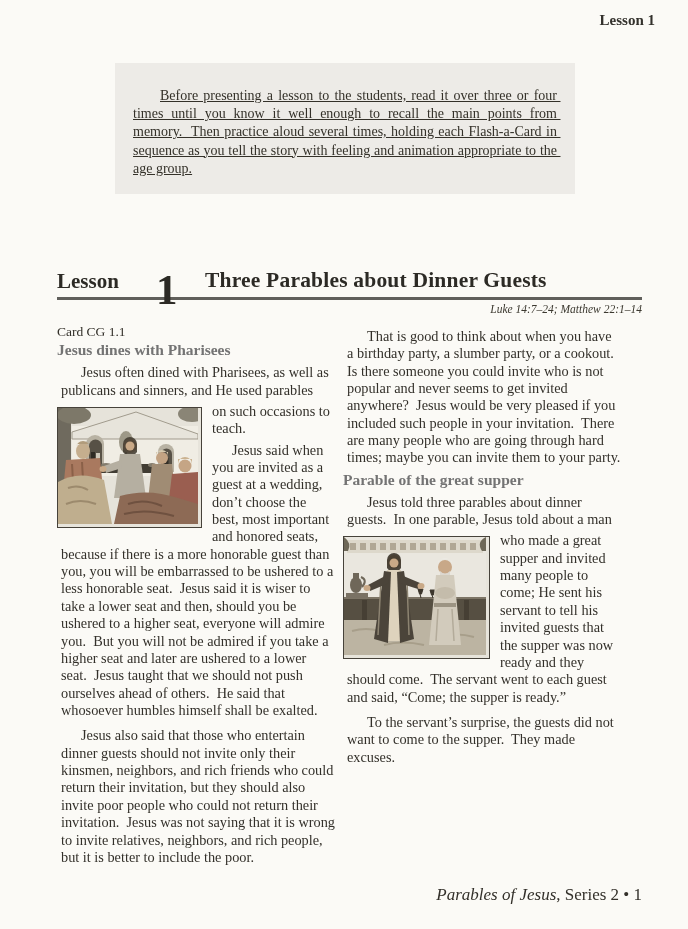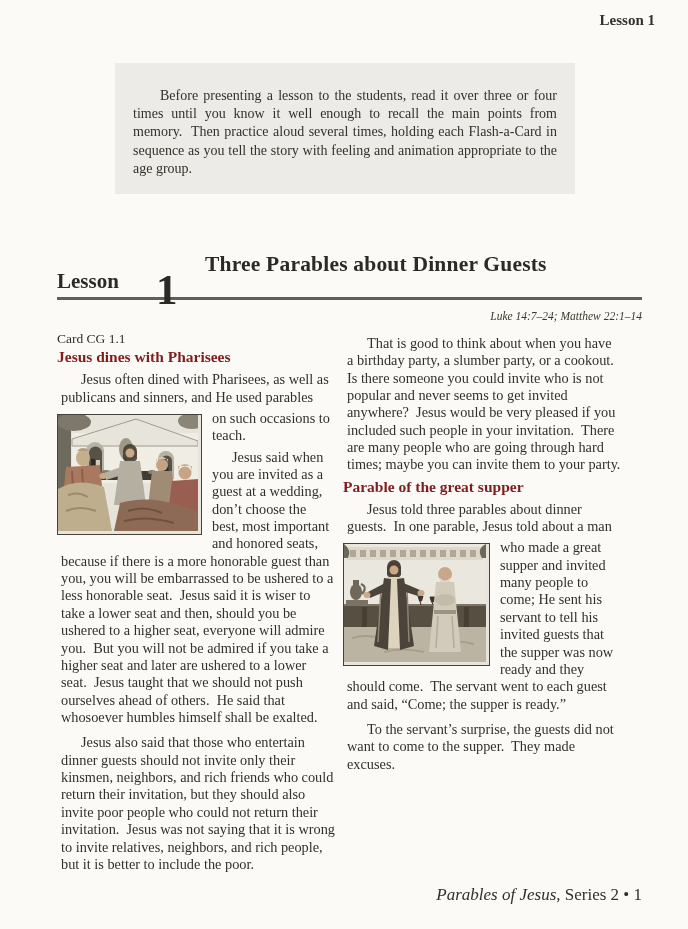--- a/index.html
+++ b/index.html
@@ -40,58 +40,59 @@
     color: #2a2824;
   }
   .ti-body {
     margin: 11px 0 0 0;
     font-size: 14px;
     line-height: 1.3;
     text-align: justify;
     text-indent: 27px;
     white-space: pre-wrap;
     color: #343129;
+    text-decoration: underline;
   }
   
   .lesson-head {
     position: relative;
     height: 37px;
     margin-top: 66px;
     border-bottom: 3px solid #605f5b;
   }
   .lesson-label {
     position: absolute; left: 0; bottom: 3px;
     font-weight: bold; font-size: 21px; color: #2c2a25;
   }
   .lesson-number {
     position: absolute; left: 99px; bottom: -10px;
     font-weight: bold; font-size: 43px; line-height: 0.78;
     color: #2c2a25; z-index: 2;
   }
   .lesson-title {
-    position: absolute; left: 148px; bottom: 20px;
+    position: absolute; left: 148px; bottom: 4px;
     font-weight: bold; font-size: 21.5px; color: #2c2a25;
     letter-spacing: 0.2px;
   }
   .scripture-ref {
     text-align: right;
     font-style: italic;
     font-size: 11.5px;
-    margin-top: 10px;
+    margin-top: 3px;
     color: #3b382f;
   }
   
   .columns {
     display: flex;
     gap: 4px;
     margin-top: 9px;
   }
   .col { width: 282px; font-size: 14.3px; line-height: 1.215; color: #33302a; }
   .card-label { font-size: 13.5px; margin: 0 0 1px 0; color: #33302a; }
-  .card-heading { font-size: 15.5px; font-weight: bold; margin: 0 0 2px 0; color: #7f1d1d; }
+  .card-heading { font-size: 15.5px; font-weight: bold; margin: 0 0 2px 0; color: #737373; }
   .col p { margin: 4px; text-indent: 20px; white-space: pre-wrap; }
   .col p.continuation { text-indent: 0; }
   .wrap-block { overflow: visible; }
   .wrap-block::after { content: ""; display: block; clear: both; }
   .illus {
     float: left;
     border: 1.5px solid #46423a;
     background: #e7e4db;
     margin: 4px 10px 2px 0;
     line-height: 0;

